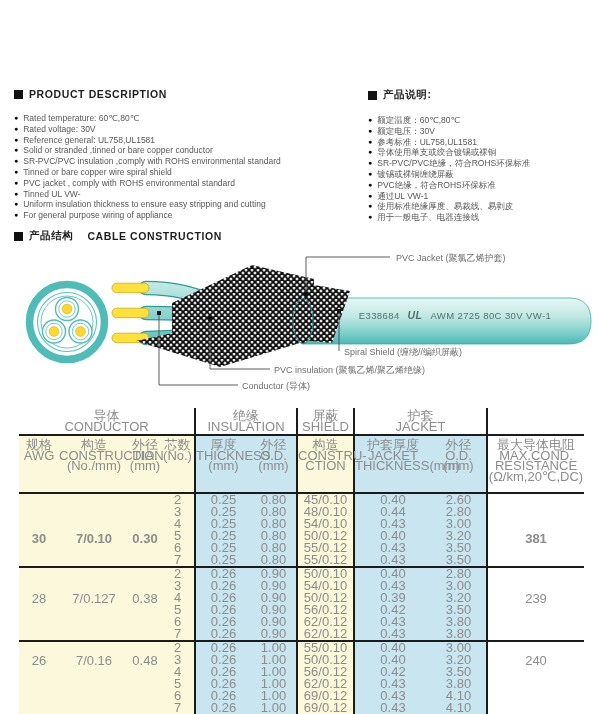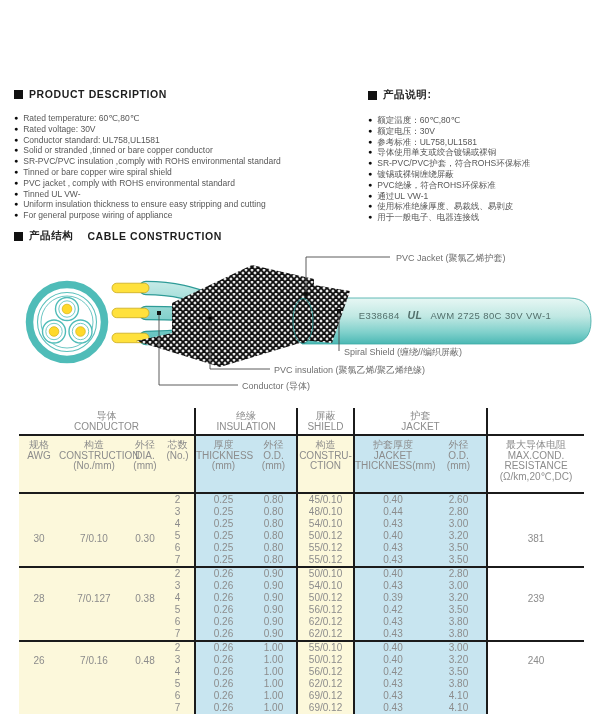--- a/index.html
+++ b/index.html
@@ -21,34 +21,34 @@
   .desc-list{margin-top:13px;}
   .b-item{display:flex;align-items:flex-start;font-size:8.5px;color:#575757;
     line-height:10.8px;white-space:nowrap;}
   .dot{font-size:7px;line-height:10.8px;margin-right:5px;color:#0a0a0a;}
   
   .construction-head{position:absolute;left:14px;top:229px;justify-content:space-between;}
   
   .diagram{position:absolute;left:0;top:243px;}
   
   table.spec{position:absolute;left:19px;top:408px;width:565px;
-    border-collapse:collapse;table-layout:fixed;font-size:10px;color:#8c8c8c;}
+    border-collapse:collapse;table-layout:fixed;font-size:13px;color:#8c8c8c;}
   table.spec th,table.spec td{padding:0;margin:0;text-align:center;font-weight:normal;}
   tr.grp th{background:#fff;height:26px;line-height:11px;vertical-align:middle;
     border-bottom:2px solid #1b1b1b;}
   tr.sub th{height:52px;vertical-align:top;padding-top:4px;line-height:10.5px;
     border-bottom:2px solid #1b1b1b;}
   tbody.block{border-bottom:2px solid #1b1b1b;}
   tbody.block:last-child{border-bottom:none;}
   tbody.block td{height:12px;line-height:12px;}
   .c-y{background:#FCF8DB;}
   .c-b{background:#C8E5F0;}
   .c-w{background:#ffffff;}
   .vl{border-left:2px solid #1b1b1b;}
-  tbody.b0 td.merged{vertical-align:middle;padding-top:18px;}
+  tbody.b0 td.merged{vertical-align:middle;padding-top:18px;font-weight:bold;}
   tbody.b1 td.merged{vertical-align:middle;padding-bottom:10px;}
   tbody.b2 td.merged{vertical-align:top;padding-top:13px;}
 </style>
 </head>
 <body>
 
 <div class="desc-left">
   <div class="sec-head">
     <span class="sq">■</span>
     <span>PRODUCT DESCRIPTION</span>
@@ -60,21 +60,21 @@
         <span>Rated temperature: 60℃,80℃</span>
       </div>
 
       <div class="b-item">
         <span class="dot">●</span>
         <span>Rated voltage: 30V</span>
       </div>
 
       <div class="b-item">
         <span class="dot">●</span>
-        <span>Conductor standard: UL758,UL1581</span>
+        <span>Reference general: UL758,UL1581</span>
       </div>
 
       <div class="b-item">
         <span class="dot">●</span>
         <span>Solid or stranded ,tinned or bare copper conductor</span>
       </div>
 
       <div class="b-item">
         <span class="dot">●</span>
         <span>SR-PVC/PVC insulation ,comply with ROHS environmental standard</span>
@@ -129,21 +129,21 @@
         <span>参考标准：UL758,UL1581</span>
       </div>
 
       <div class="b-item">
         <span class="dot">●</span>
         <span>导体使用单支或绞合镀锡或裸铜</span>
       </div>
 
       <div class="b-item">
         <span class="dot">●</span>
-        <span>SR-PVC/PVC护套，符合ROHS环保标准</span>
+        <span>SR-PVC/PVC绝缘，符合ROHS环保标准</span>
       </div>
 
       <div class="b-item">
         <span class="dot">●</span>
         <span>镀锡或裸铜缠绕屏蔽</span>
       </div>
 
       <div class="b-item">
         <span class="dot">●</span>
         <span>PVC绝缘，符合ROHS环保标准</span>

